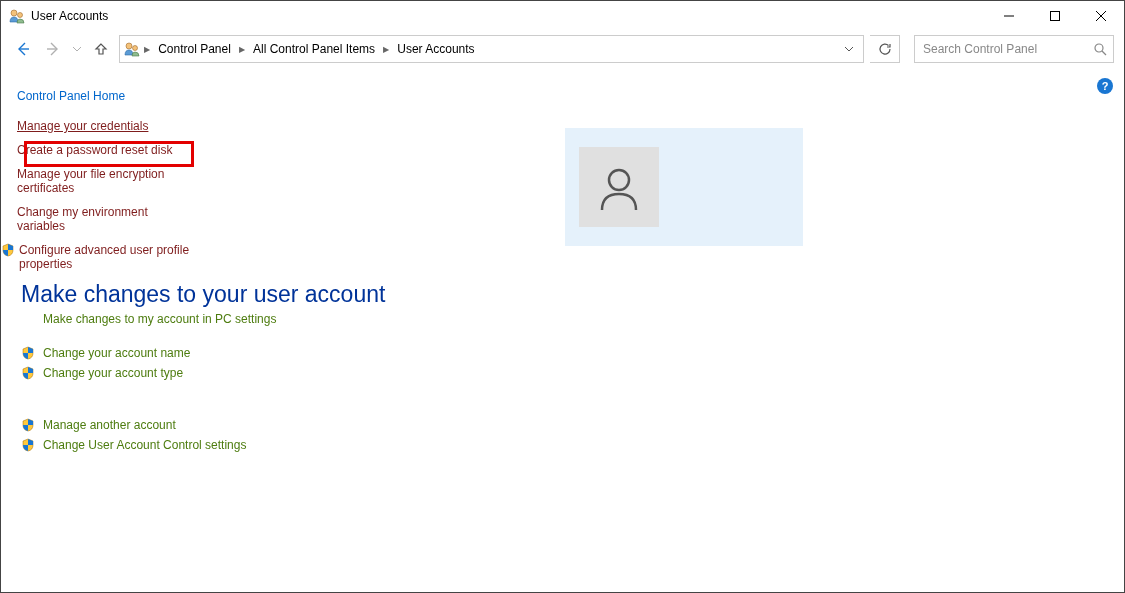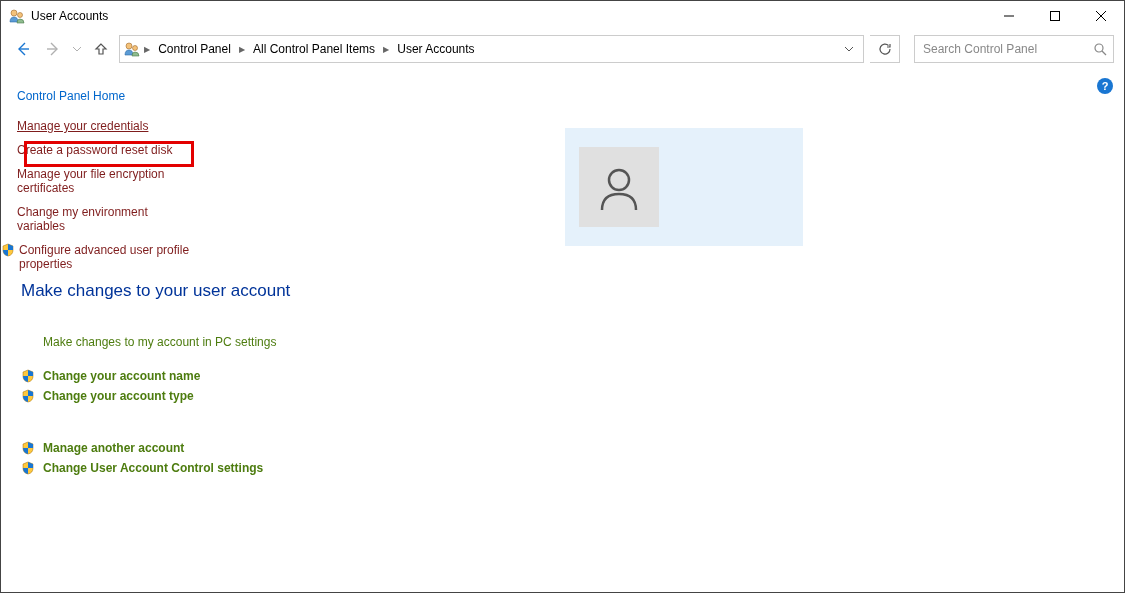--- a/index.html
+++ b/index.html
@@ -137,32 +137,32 @@
     position: absolute;
     border: 3px solid #e30000;
     pointer-events: none;
   }
   .main {
     flex: 1;
     padding: 0 20px;
   }
   .heading {
     color: #003399;
-    font-size: 17px;
+    font-size: 23px;
     font-weight: 400;
-    margin-bottom: 34px;
+    margin-bottom: 4px;
   }
   .linkrow {
     display: flex;
     align-items: center;
     gap: 8px;
     margin-bottom: 6px;
     padding-left: 22px;
   }
-  .linkrow.with-shield { padding-left: 0; font-weight: bold; }
+  .linkrow.with-shield { padding-left: 0; }
   .linktext {
     color: #4d7c0f;
     cursor: pointer;
   }
   .section-gap { height: 32px; }
   .userpanel {
     position: absolute;
     left: 565px;
     top: 128px;
     width: 238px;

